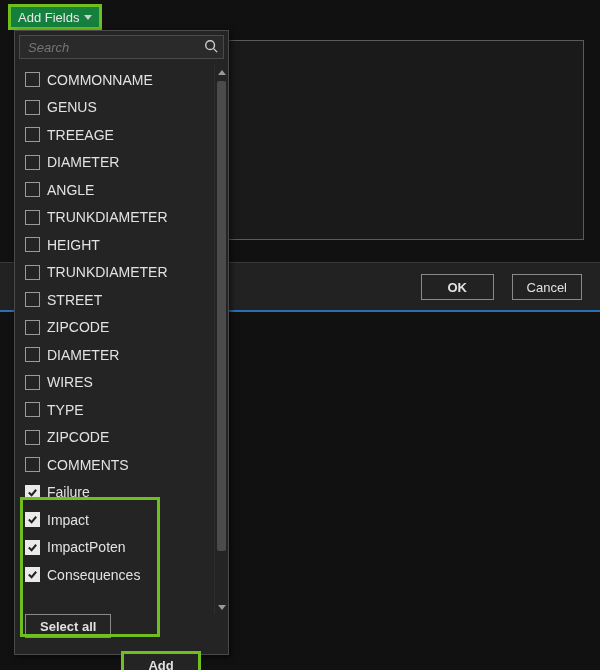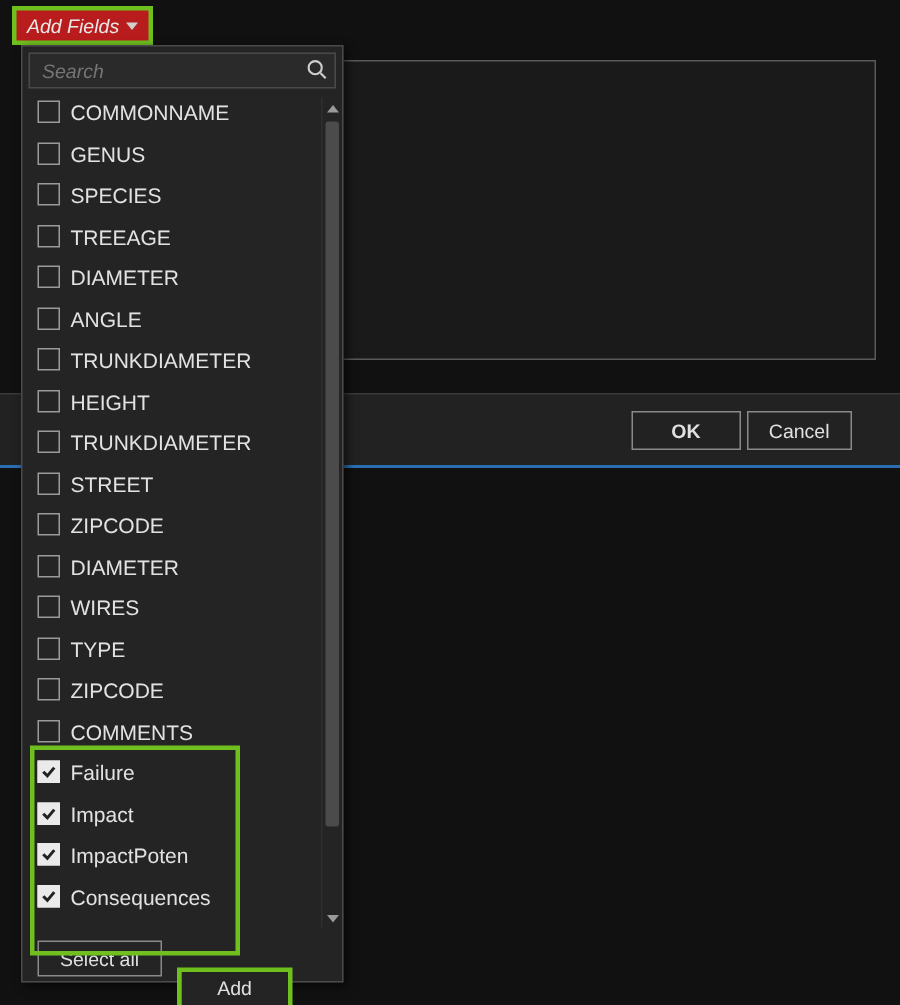--- a/index.html
+++ b/index.html
@@ -46,37 +46,36 @@
     height: 26px;
     padding: 0 22px;
     border: 1px solid #8a8a8a;
     background: #222222;
     color: #e0e0e0;
     font-size: 13px;
     cursor: pointer;
     user-select: none;
   }
   .ok-btn { position: absolute; right: 106px; top: 274px; padding: 0 26px; font-weight: bold;}
-  .cancel-btn { position: absolute; right: 32px; top: 274px; padding: 0 14px; text-align: right;}
+  .cancel-btn { position: absolute; right: 18px; top: 274px; padding: 0 14px; text-align: right;}
 
   
   .add-fields-trigger {
     position: absolute;
     left: 10px;
     top: 6px;
     height: 22px;
     padding: 0 8px;
     display: flex;
     align-items: center;
     gap: 5px;
-    background: #b91c1c;
+    background: #15803d;
     color: #e8e8e8;
     cursor: pointer;
     font-size: 13px;
-    font-style: italic;
   }
   .caret-down {
     width: 0; height: 0;
     border-left: 4px solid transparent;
     border-right: 4px solid transparent;
     border-top: 5px solid #cfcfcf;
   }
   .hl-green { outline: 3px solid #6fbf1f; outline-offset: -1px; }
 
   
@@ -125,21 +124,21 @@
   .field-list {
     flex: 1;
     padding: 2px 2px 4px 6px;
     display: flex;
     flex-direction: column;
     gap: 2px;
     overflow: hidden;
   }
   .field-item {
     display: flex;
-    align-items: flex-start;
+    align-items: center;
     gap: 7px;
     height: 25.5px;
     padding-left: 4px;
     cursor: pointer;
     user-select: none;
   }
   .field-item .cb {
     width: 15px; height: 15px;
     border: 1px solid #9a9a9a;
     background: #242424;
@@ -200,23 +199,24 @@
     width: 140px;
     height: 140px;
     border: 3px solid #6fbf1f;
     pointer-events: none;
   }
 
   
   .dropdown-footer {
     height: 40px;
     display: flex;
-    align-items: center;
+    align-items: flex-start;
     gap: 12px;
     padding: 0 10px;
+    font-weight: bold;
   }
   .small-btn {
     height: 24px;
     padding: 0 14px;
     border: 1px solid #8a8a8a;
     background: #242424;
     color: #e0e0e0;
     font-size: 13px;
     display: inline-flex;
     align-items: center;
@@ -255,24 +255,20 @@
           <div class="field-item">
             <div class="cb"></div>
             <span class="field-label">COMMONNAME</span>
           </div>
           <div class="field-item">
             <div class="cb"></div>
             <span class="field-label">GENUS</span>
           </div>
           <div class="field-item">
             <div class="cb"></div>
-            <span class="field-label">SPECIES</span>
-          </div>
-          <div class="field-item">
-            <div class="cb"></div>
             <span class="field-label">TREEAGE</span>
           </div>
           <div class="field-item">
             <div class="cb"></div>
             <span class="field-label">DIAMETER</span>
           </div>
           <div class="field-item">
             <div class="cb"></div>
             <span class="field-label">ANGLE</span>
           </div>

